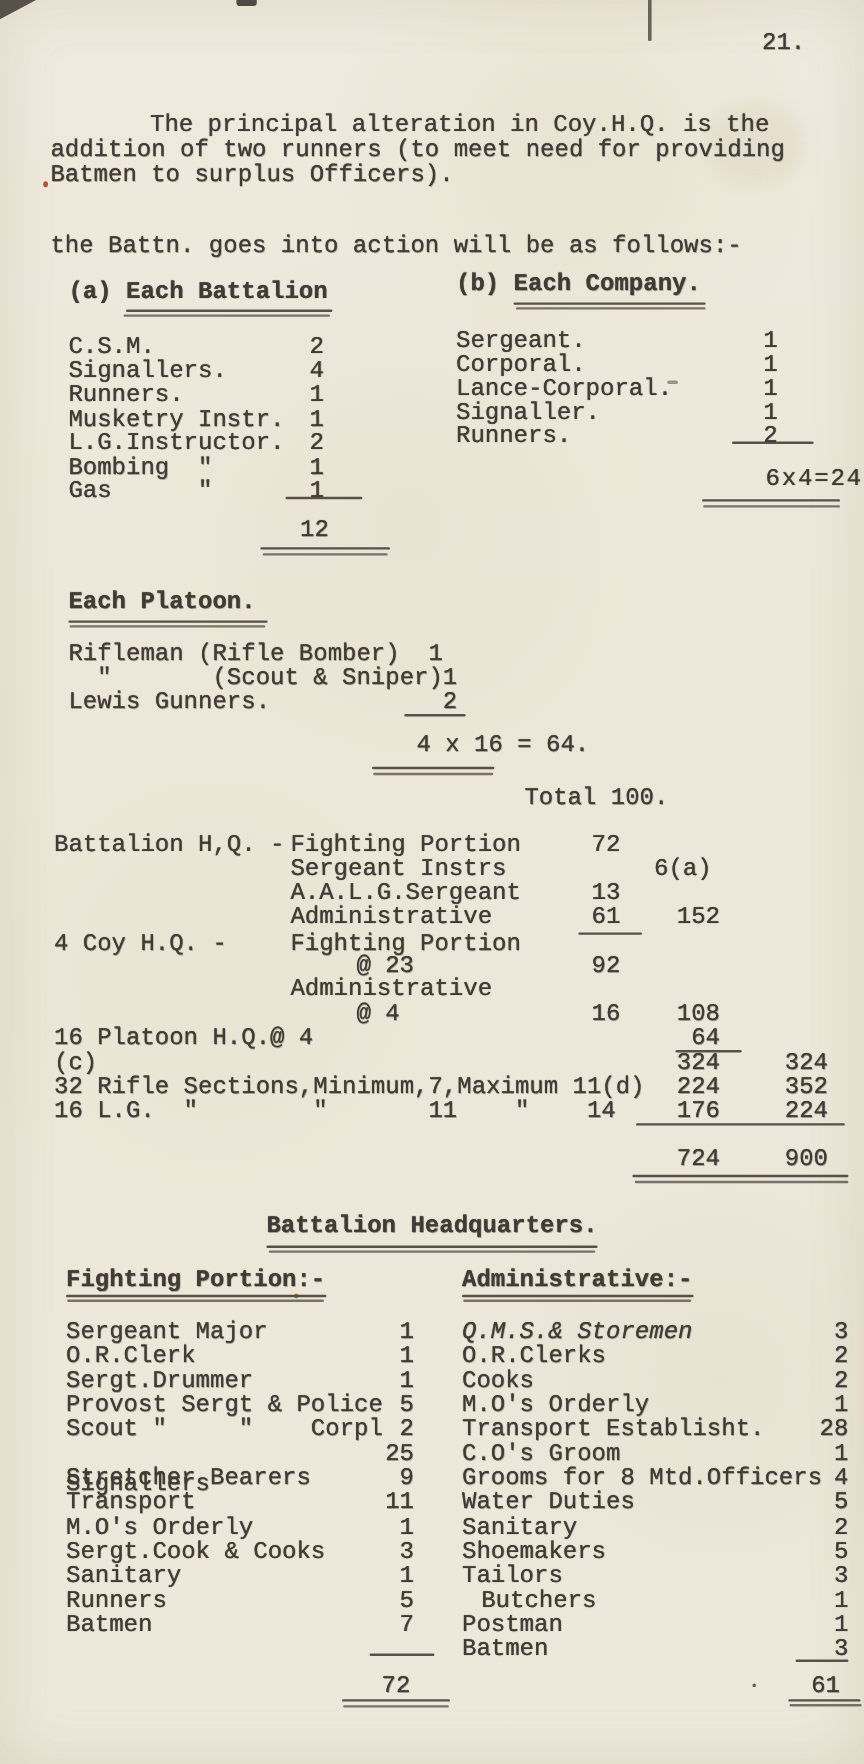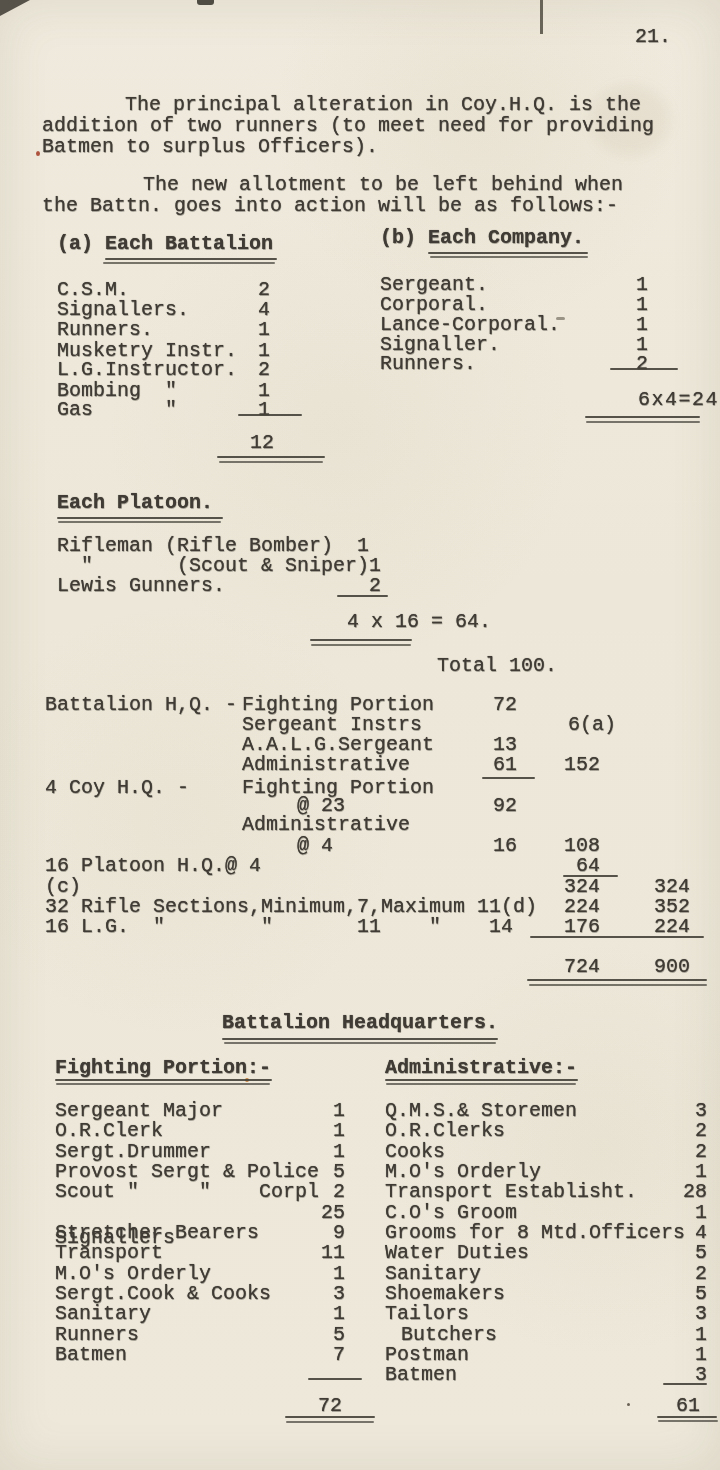--- a/index.html
+++ b/index.html
@@ -40,21 +40,20 @@
   <div class="mark" style="left:36px;top:151px;width:4px;height:5px;background:#a6432c;border-radius:50%;opacity:.9;"></div>
   <div class="mark" style="left:245px;top:1078px;width:4px;height:4px;background:#c8823f;border-radius:50%;"></div>
   <div class="mark" style="left:627px;top:1403px;width:3px;height:3px;background:#6a6254;border-radius:50%;"></div>
   <div class="mark" style="left:590px;top:85px;width:80px;height:70px;background:rgba(150,128,90,0.08);border-radius:50%;filter:blur(6px);"></div>
 
   <div class="tl" style="left:635px;top:27px;">21.</div>
 
   <div class="tl" style="left:42px;top:116px;">addition of two runners (to meet need for providing</div>
   <div class="tl" style="left:125px;top:95px;">The principal alteration in Coy.H.Q. is the</div>
   <div class="tl" style="left:42px;top:137px;">Batmen to surplus Officers).</div>
-  <div class="tl" style="left:143px;top:175px;">The new allotment to be left behind when</div>
   <div class="tl" style="left:42px;top:196px;">the Battn. goes into action will be as follows:-</div>
 
   <div class="tl b" style="left:57px;top:234px;">(a) Each Battalion</div>
   <div class="rule" style="left:105px;top:258px;width:172px;"></div>
   <div class="rule thin" style="left:103px;top:262px;width:172px;"></div>
 
   <div class="tl" style="left:57px;top:280px;">C.S.M.</div>
   <div class="tl num" style="left:180px;top:280px;width:90px;">2</div>
   <div class="tl" style="left:57px;top:300px;">Signallers.</div>
   <div class="tl num" style="left:180px;top:300px;width:90px;">4</div>
@@ -106,21 +105,21 @@
   <div class="tl" style="left:347px;top:612px;">4 x 16 = 64.</div>
   <div class="rule" style="left:310px;top:639px;width:102px;"></div>
   <div class="rule thin" style="left:311px;top:644px;width:100px;"></div>
   <div class="tl" style="left:437px;top:656px;">Total 100.</div>
 
   <div class="tl" style="left:45px;top:695px;">Battalion H,Q. -</div>
   <div class="tl" style="left:242px;top:695px;">Fighting Portion</div>
   <div class="tl num" style="left:420px;top:695px;width:97px;">72</div>
 
   <div class="tl" style="left:242px;top:715px;">Sergeant Instrs</div>
-  <div class="tl num" style="left:420px;top:715px;width:97px;margin-left:23px;"><span class="nudge" style="position:relative;left:38px;">6(a)</span></div>
+  <div class="tl num" style="left:420px;top:715px;width:97px;"><span class="nudge" style="position:relative;left:38px;">6(a)</span></div>
 
   <div class="tl" style="left:242px;top:735px;">A.A.L.G.Sergeant</div>
   <div class="tl num" style="left:420px;top:735px;width:97px;">13</div>
 
   <div class="tl" style="left:242px;top:755px;">Administrative</div>
   <div class="tl num" style="left:420px;top:755px;width:97px;">61</div>
   <div class="tl num" style="left:515px;top:755px;width:85px;">152</div>
   <div class="rule" style="left:482px;top:777px;width:53px;"></div>
 
   <div class="tl" style="left:45px;top:778px;">4 Coy H.Q. -</div>
@@ -194,21 +193,21 @@
   <div class="tl" style="left:55px;top:1325px;">Runners</div>
   <div class="tl num" style="left:250px;top:1325px;width:95px;">5</div>
   <div class="tl" style="left:55px;top:1345px;">Batmen</div>
   <div class="tl num" style="left:250px;top:1345px;width:95px;">7</div>
 
   <div class="rule" style="left:308px;top:1378px;width:54px;"></div>
   <div class="tl num" style="left:250px;top:1396px;width:92px;">72</div>
   <div class="rule" style="left:285px;top:1416px;width:90px;"></div>
   <div class="rule thin" style="left:286px;top:1421px;width:88px;"></div>
 
-  <div class="tl" style="left:385px;top:1101px;">Q.M.S.&amp; Storemen</div>
+  <div class="tl" style="left:385px;top:1101px;font-style:italic;">Q.M.S.&amp; Storemen</div>
   <div class="tl num" style="left:610px;top:1101px;width:97px;">3</div>
   <div class="tl" style="left:385px;top:1121px;">O.R.Clerks</div>
   <div class="tl num" style="left:610px;top:1121px;width:97px;">2</div>
   <div class="tl" style="left:385px;top:1142px;">Cooks</div>
   <div class="tl num" style="left:610px;top:1142px;width:97px;">2</div>
   <div class="tl" style="left:385px;top:1162px;">M.O's Orderly</div>
   <div class="tl num" style="left:610px;top:1162px;width:97px;">1</div>
   <div class="tl" style="left:385px;top:1182px;">Transport Establisht.</div>
   <div class="tl num" style="left:610px;top:1182px;width:97px;">28</div>
   <div class="tl" style="left:385px;top:1203px;">C.O's Groom</div>

